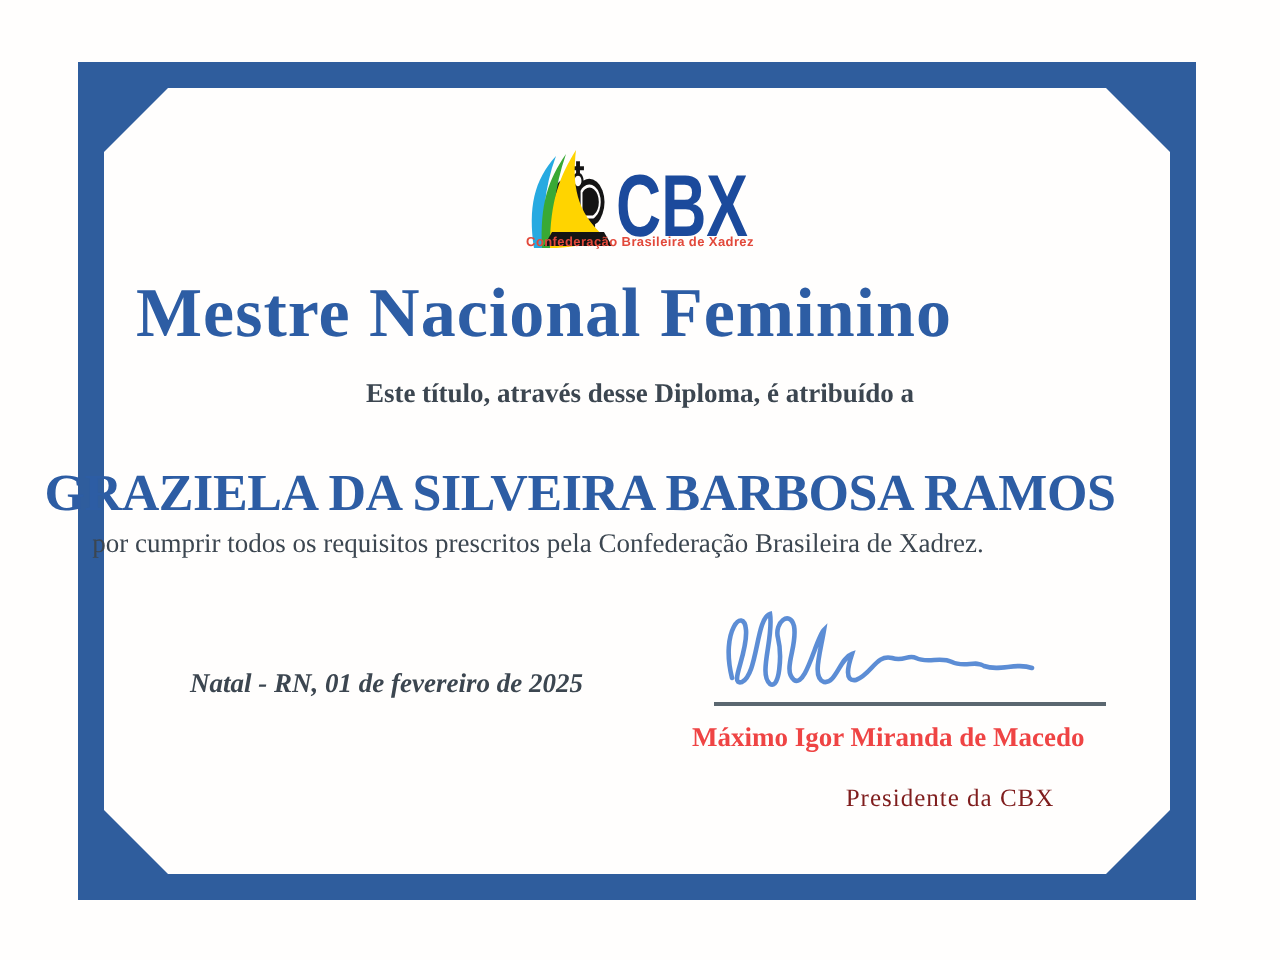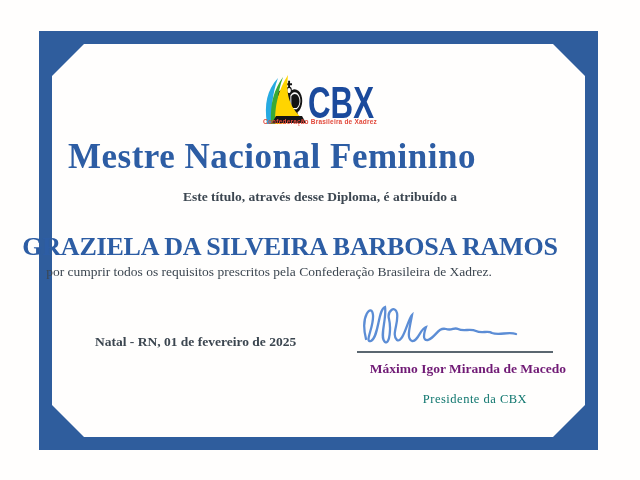--- a/index.html
+++ b/index.html
@@ -25,31 +25,31 @@
   .cert-recipient{
     position:absolute;left:0;top:208px;width:580px;text-align:center;
     font-size:26px;font-weight:bold;color:#2d5da4;letter-spacing:-.2px;white-space:nowrap;margin-top:24px;
   }
   .cert-body{
     position:absolute;left:0;top:264px;width:538px;text-align:center;
     font-size:13.5px;color:#3c4650;white-space:nowrap;
   }
   .cert-date{
     position:absolute;left:95px;top:334px;font-size:13.5px;font-weight:bold;
-    color:#3c4650;white-space:nowrap;
+    color:#3c4650;white-space:nowrap;font-style:italic;
   }
   .signature-svg{position:absolute;left:358px;top:303px;width:178px;height:44px;}
   .signature-line{position:absolute;left:357px;top:351px;width:196px;height:1.5px;background:#5b6770;}
   .signer-name{
-    position:absolute;left:346px;top:361px;width:220px;text-align:right;
-    font-size:13.5px;font-weight:bold;color:#701a75;white-space:nowrap;
+    position:absolute;left:346px;top:361px;width:220px;text-align:left;
+    font-size:13.5px;font-weight:bold;color:#ef4444;white-space:nowrap;
   }
   .signer-title{
     position:absolute;left:375px;top:392px;width:200px;text-align:center;
-    font-size:12.5px;color:#0f766e;letter-spacing:.5px;white-space:nowrap;
+    font-size:12.5px;color:#7f1d1d;letter-spacing:.5px;white-space:nowrap;
   }
 </style>
 </head>
 <body>
 
 <div class="stage">
 
   <svg class="frame-svg" viewBox="0 0 640 480" xmlns="http://www.w3.org/2000/svg" aria-hidden="true">
     <path fill-rule="evenodd" fill="#2f5d9d" d="M39,31 H598 V450 H39 Z
          M84,44 H553 L585,76 V405 L553,437 H84 L52,405 V76 Z"></path>

